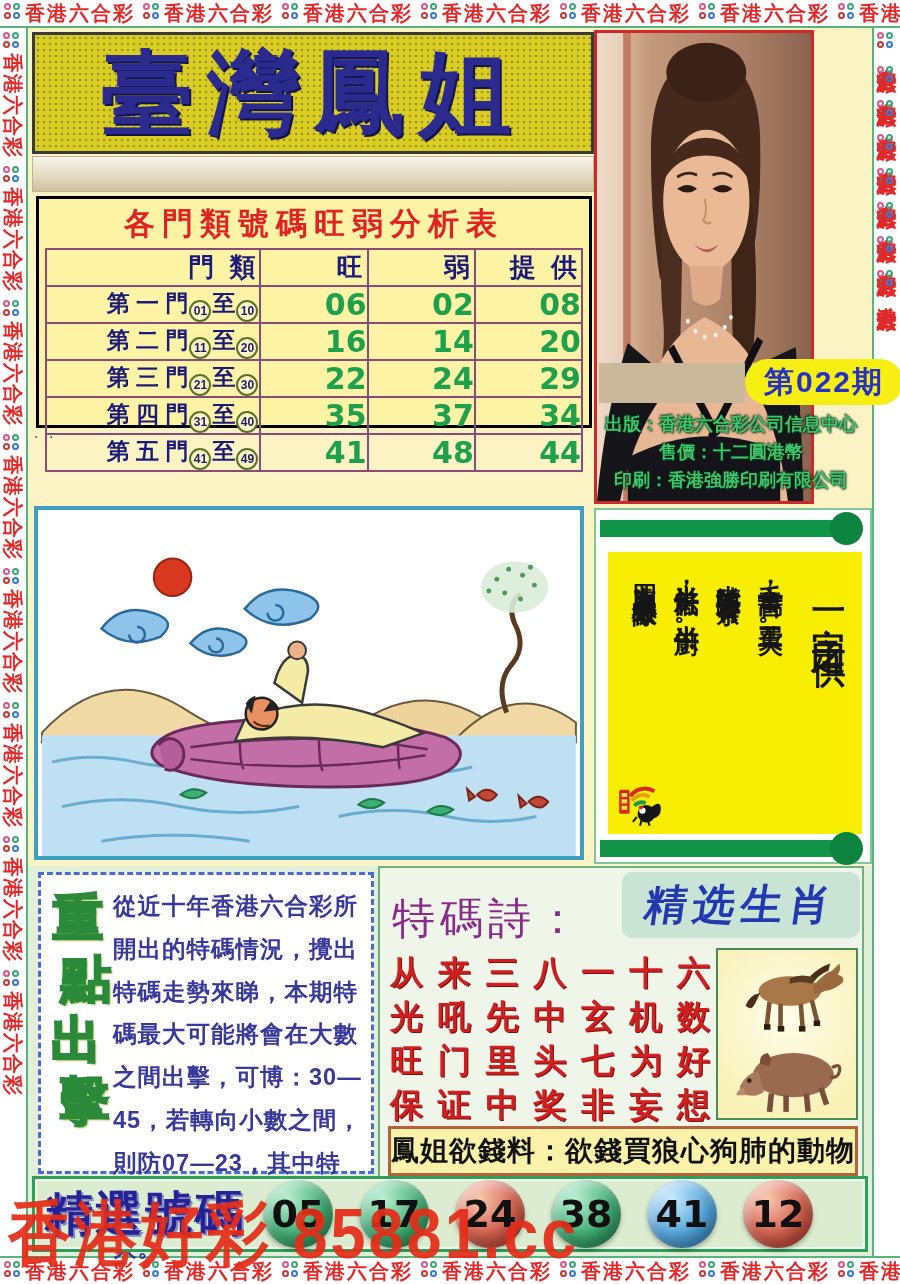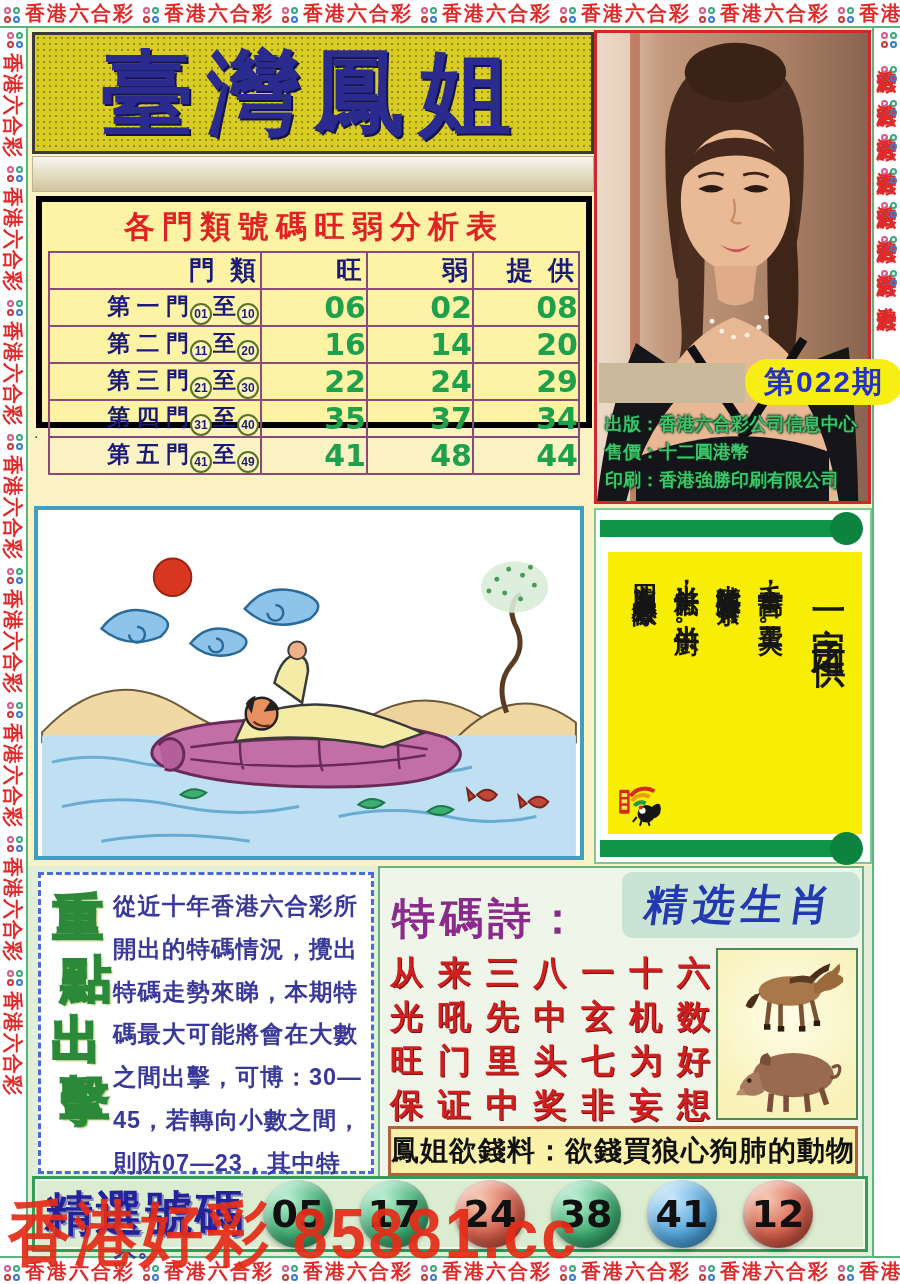--- a/index.html
+++ b/index.html
@@ -6,21 +6,21 @@
   *{box-sizing:border-box;}
   #page{position:relative;width:900px;height:1284px;margin:0 auto;background:#fff;
         font-family:"Liberation Sans","DejaVu Sans",sans-serif;overflow:hidden;}
 
   
   .border-strip{position:absolute;background:#fff;overflow:hidden;display:flex;align-items:center;}
   .b-top{left:0;top:0;width:900px;height:28px;border-bottom:2px solid #57b57d;}
   .b-bottom{left:0;top:1256px;width:900px;height:28px;border-top:2px solid #57b57d;}
   .b-left{left:0;top:28px;width:28px;height:1228px;flex-direction:column;border-right:2px solid #57b57d;}
   .b-right{left:872px;top:28px;width:28px;height:1228px;flex-direction:column;border-left:2px solid #57b57d;}
-  .border-unit{display:flex;align-items:flex-end;gap:5px;padding:0 4px;flex:none;}
+  .border-unit{display:flex;align-items:flex-start;gap:5px;padding:0 4px;flex:none;}
   .b-left .border-unit,.b-right .border-unit{flex-direction:column;padding:4px 0;}
   .border-text{color:#e02a2a;font-weight:900;font-size:20px;letter-spacing:2px;white-space:nowrap;line-height:1;}
   .b-left .border-text{writing-mode:vertical-rl;text-orientation:sideways;letter-spacing:1px;}
   .b-right .border-text{writing-mode:vertical-rl;text-orientation:upright;letter-spacing:1px;}
   .dot-cluster{display:inline-grid;grid-template-columns:7px 7px;grid-gap:2px;flex:none;}
   .dot-cluster i{width:7px;height:7px;border-radius:50%;border:2px solid #d65a8a;}
   .dot-cluster i:nth-child(2){border-color:#3aa87a;}
   .dot-cluster i:nth-child(3){border-color:#c43a3a;}
   .dot-cluster i:nth-child(4){border-color:#3a7ad2;}
 
@@ -32,40 +32,40 @@
   .title-box{position:absolute;left:4px;top:4px;width:562px;height:122px;border:3px solid #3a3a3a;
     background-color:#d9cd22;background-image:radial-gradient(#958d18 1.2px,transparent 1.4px);background-size:6px 6px;
     display:flex;align-items:center;justify-content:center;}
   .title-box h1{margin:16px;font-size:92px;font-weight:900;color:#2b2b8f;letter-spacing:14px;
     text-shadow:2px 2px 0 #14144d;line-height:1;}
   .censor-strip{position:absolute;left:4px;top:128px;width:562px;height:36px;
     background:linear-gradient(180deg,#f6f5ef 0%,#e2d8bc 60%,#cfc2a0 100%);border:1px solid #bfb392;}
 
   
   .table-box{position:absolute;left:8px;top:168px;width:556px;height:232px;background:#fdf3a5;
-    border:6px solid #000000;padding:2px 6px;}
+    border:3px solid #000000;padding:2px 6px;}
   .table-title{text-align:center;font-size:31px;font-weight:900;color:#e02222;letter-spacing:7px;margin:2px 0 3px;}
   table.an{width:100%;border-collapse:collapse;}
   table.an th,table.an td{border:2px solid #8a4a7a;text-align:right;padding:0;height:31px;}
   table.an th{font-size:26px;font-weight:900;color:#1a1a7a;letter-spacing:4px;}
   .gate-cell{font-size:23px;font-weight:900;color:#1a1a7a;white-space:nowrap;}
   .num-cell{font-size:30px;font-weight:700;color:#1fa04c;font-family:"DejaVu Sans",sans-serif;border-radius:14px;}
   .circ{display:inline-flex;width:22px;height:22px;border:2px solid #58722a;border-radius:50%;
     align-items:center;justify-content:center;font-size:12px;color:#1a1a6e;font-weight:700;margin:0 1px;
     vertical-align:-4px;background:#fdf6c0;}
 
   .corner-dots{position:absolute;left:6px;top:396px;font-size:16px;color:#444;letter-spacing:3px;}
 
   
   .cartoon-box{position:absolute;left:6px;top:478px;width:550px;height:354px;background:#fff;
     border:4px solid #3e9fc0;}
   .cartoon-box svg{width:100%;height:100%;display:block;}
 
   
-  .photo-frame{position:absolute;left:566px;top:2px;width:277px;height:474px;border:3px solid #cc2a2a;background:#000000;}
+  .photo-frame{position:absolute;left:566px;top:2px;width:220px;height:474px;border:3px solid #cc2a2a;background:#000000;text-align:center;}
   .photo-frame svg{width:100%;height:100%;display:block;}
   .photo-censor{position:absolute;left:2px;top:330px;width:146px;height:40px;background:#c9b89a;}
   .issue-pill{position:absolute;left:148px;top:326px;width:158px;height:46px;background:#f7ef13;border-radius:23px;
     display:flex;align-items:center;justify-content:center;font-size:30px;font-weight:900;color:#2431c8;letter-spacing:2px;}
   .publisher{position:absolute;left:8px;bottom:6px;line-height:1.55;}
   .publisher div{font-size:18px;font-weight:700;color:#3ec46a;text-shadow:1px 1px 2px #033018,-1px -1px 2px #033018;white-space:nowrap;}
 
   
   .oneword-box{position:absolute;left:566px;top:480px;width:278px;height:356px;background:#fff;border:2px solid #7ec897;}
   .green-bar{position:absolute;left:4px;width:238px;height:17px;background:#0f9448;}
@@ -86,21 +86,21 @@
   .key-title{width:62px;display:flex;flex-direction:column;align-items:center;gap:6px;padding-top:6px;}
   .key-title span{font-size:50px;font-weight:900;color:#d6e23c;-webkit-text-stroke:2.5px #2a8a3a;
     text-shadow:2px 2px 2px #9ab03a;line-height:1.1;}
   .key-title span:nth-child(2){margin-left:16px;}
   .key-title span:nth-child(3){margin-left:-4px;}
   .key-title span:nth-child(4){margin-left:12px;}
   .key-body{flex:1;font-size:23.5px;font-weight:700;color:#39399a;line-height:1.82;letter-spacing:1px;padding-left:4px;}
 
   
   .special-panel{position:absolute;left:350px;top:838px;width:486px;height:314px;background:#f0f5ea;border:2px solid #6cb184;}
-  .sp-title{position:absolute;left:12px;top:22px;font-size:43px;font-weight:700;color:#8a2a8a;letter-spacing:5px;}
+  .sp-title{position:absolute;left:12px;top:22px;font-size:43px;font-weight:400;color:#8a2a8a;letter-spacing:5px;}
   .zodiac-pill{position:absolute;right:2px;top:4px;width:238px;height:66px;background:#c9e4d4;border-radius:10px;
     display:flex;align-items:center;justify-content:center;}
   .zodiac-pill span{font-size:42px;font-weight:900;color:#2239b0;transform:skewX(-8deg);letter-spacing:6px;}
   .poem-grid{position:absolute;left:10px;top:88px;width:320px;display:flex;flex-direction:row-reverse;justify-content:space-between;}
   .poem-col{display:flex;flex-direction:column;gap:11px;}
   .poem-col span{font-size:33px;font-weight:900;color:#cf1f1f;line-height:1;text-shadow:1px 1px 0 #7d1010;}
   .animals-box{position:absolute;left:336px;top:80px;width:142px;height:172px;border:2px solid #4a8a5a;
     background:radial-gradient(circle at 50% 40%,#fffde8 0%,#f8f1b8 80%);}
   .animals-box svg{width:100%;height:50%;display:block;}
   .money-bar{position:absolute;left:8px;top:258px;width:470px;height:50px;background:#faf2a8;border:3px solid #b5623a;

